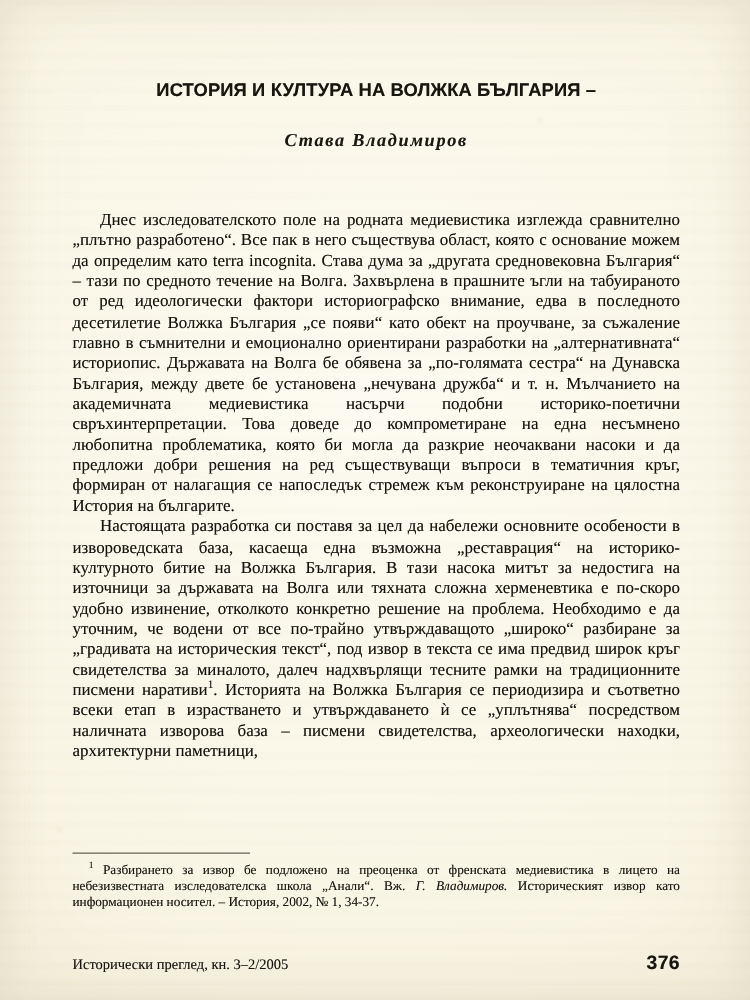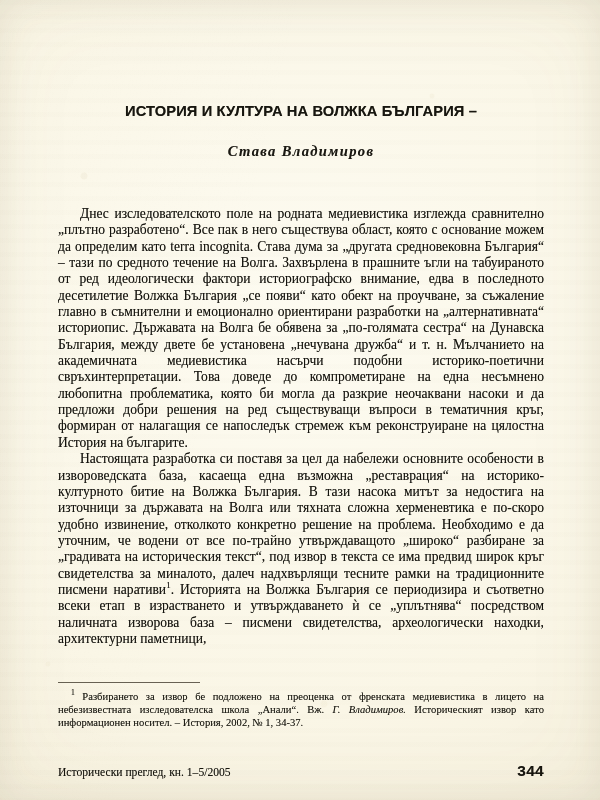--- a/index.html
+++ b/index.html
@@ -58,21 +58,21 @@
   }
 
   .content {
     position: relative;
     z-index: 3;
     padding: 0 56px 0 58px;
   }
 
   
   .title-block {
-    padding-top: 101px;
+    padding-top: 63px;
     text-align: center;
   }
   .title-line {
     font-family: "Liberation Sans", "DejaVu Sans", sans-serif;
     font-weight: 700;
     font-size: 14.7px;
     letter-spacing: .1px;
     line-height: 21px;
     color: #17160f;
     text-shadow: 0 0 .45px rgba(25,22,14,.55);
@@ -198,18 +198,18 @@
     </div>
 
   </div>
 
   <div class="footnote-zone">
     <div class="footnote-rule"></div>
     <div class="footnote"><span class="fn-num">1</span><span> Разбирането за извор бе подложено на преоценка от френската медиевистика в лицето на небезизвестната изследователска школа „Анали“. Вж. </span><span class="it">Г. Владимиров.</span><span> Историческият извор като информационен носител. – История, 2002, № 1, 34-37.</span></div>
   </div>
 
   <div class="page-footer">
-    <div class="footer-journal">Исторически преглед, кн. 1–5/2005</div>
-    <div class="footer-pageno">344</div>
+    <div class="footer-journal">Исторически преглед, кн. 3–2/2005</div>
+    <div class="footer-pageno">376</div>
   </div>
 
   <div class="scan-vignette"></div>
 </div>
 
 </body></html>

